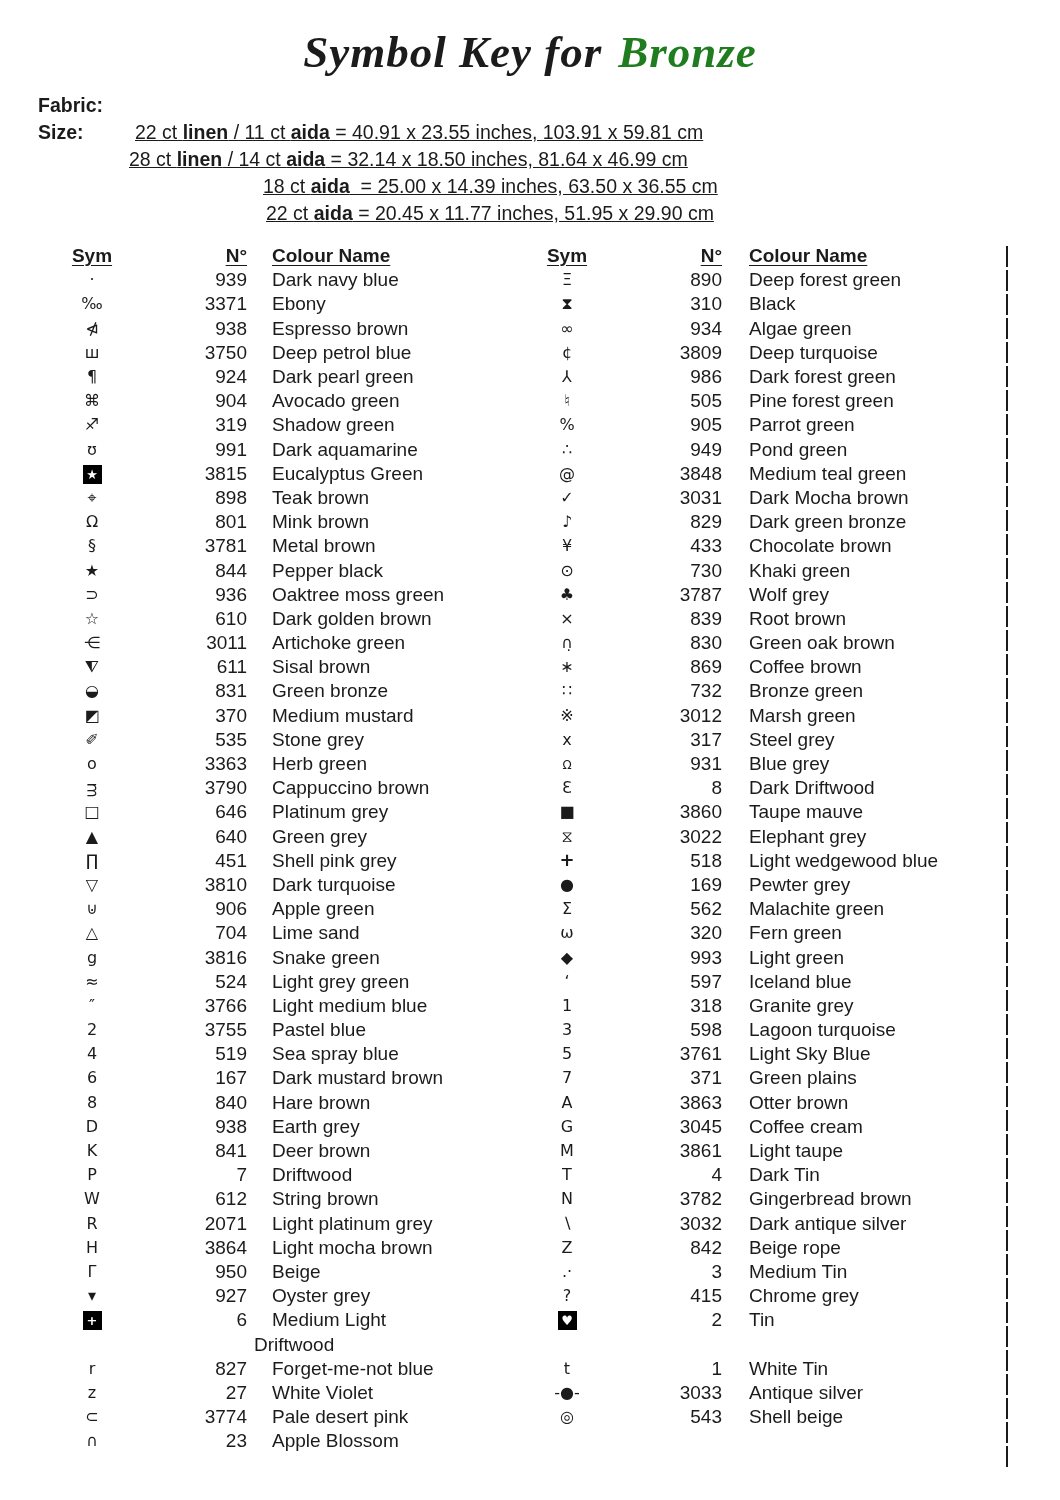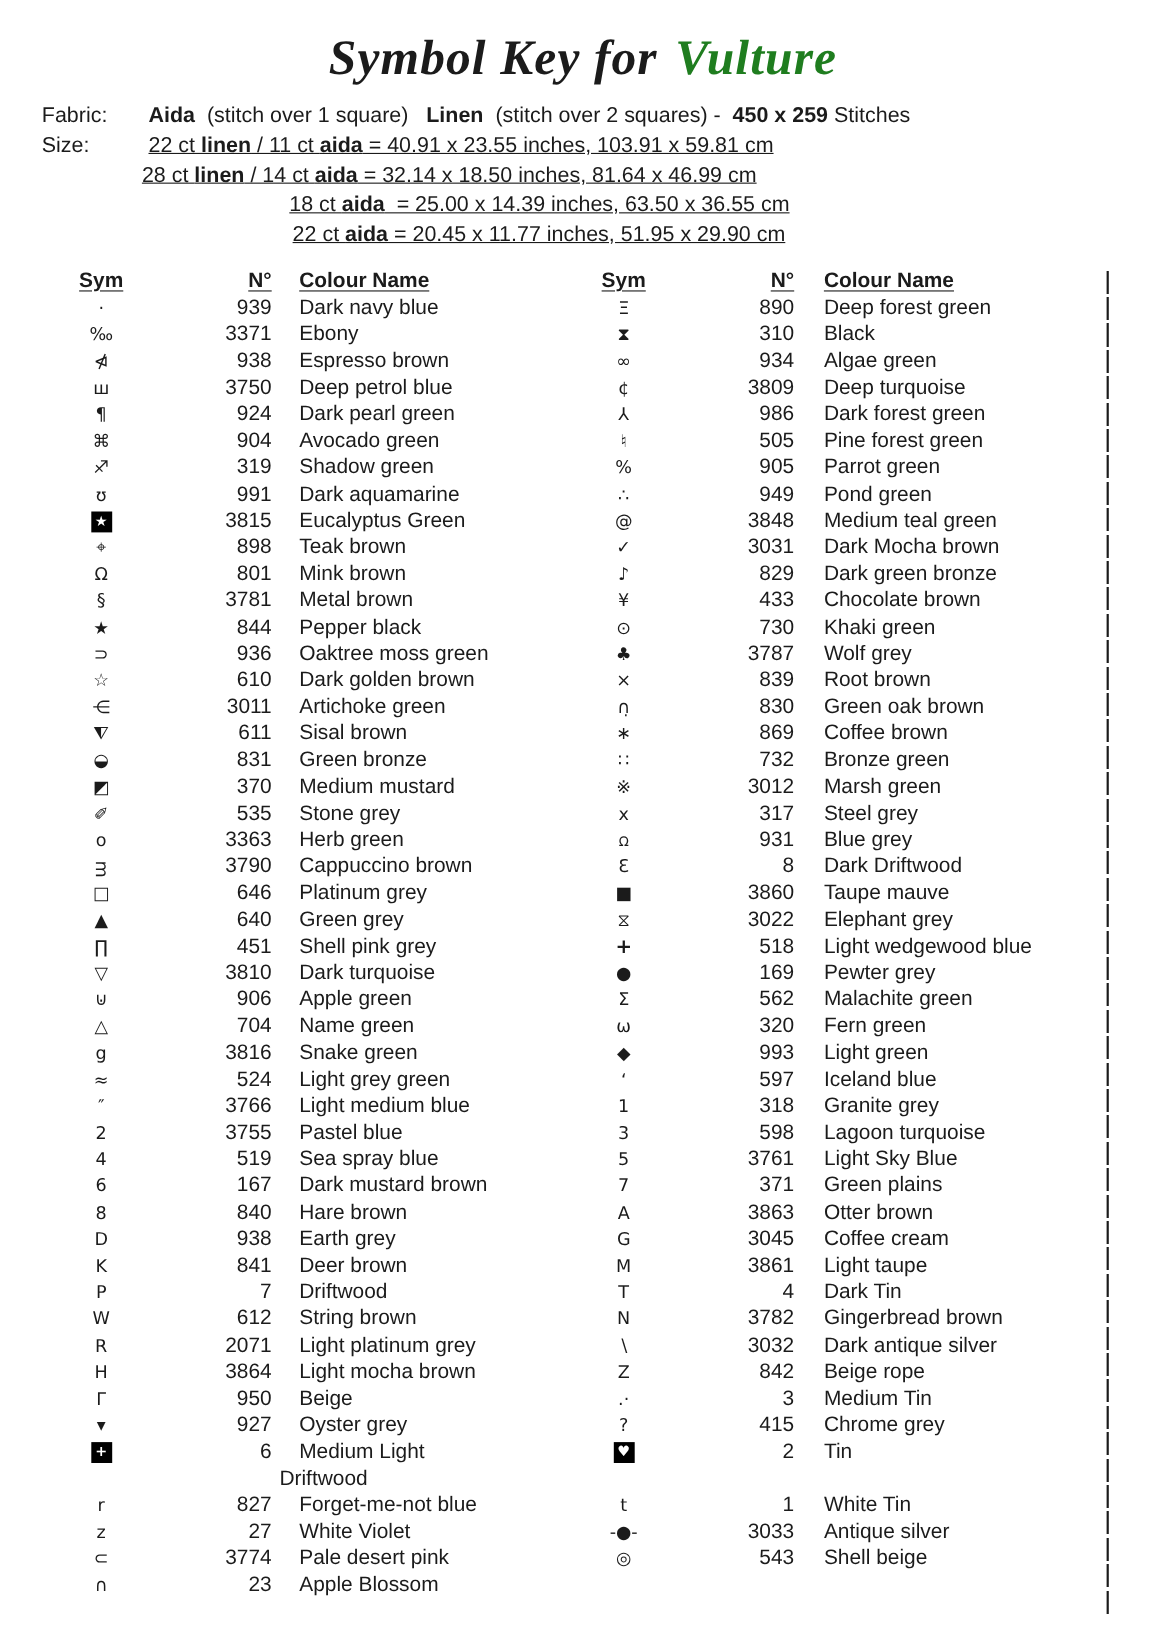--- a/index.html
+++ b/index.html
@@ -8,21 +8,21 @@
     font-family:"Liberation Sans",sans-serif;position:relative;overflow:hidden;
   }
   .page-title{
     text-align:center;margin-top:26px;height:62px;
     font-family:"Liberation Serif",serif;font-style:italic;font-weight:bold;
     font-size:45px;letter-spacing:1px;white-space:nowrap;
   }
   .page-title .green-word{margin-left:16px;}
   .info-block{margin-left:38px;margin-top:4px;font-size:19.5px;line-height:27px;}
   .info-row{display:flex;align-items:flex-start;white-space:pre-wrap;}
-  .info-label{font-weight:normal;width:97px;flex:none;}
+  .info-label{font-weight:bold;width:97px;flex:none;}
   .size-line{white-space:pre-wrap;text-decoration:underline;}
   .size-line:nth-child(2){margin-left:-6px;}
   .size-line:nth-child(3){margin-left:128px;}
   .size-line:nth-child(4){margin-left:131px;}
   .symbol-table{position:absolute;left:69px;top:244px;width:930px;}
   .trow{
     display:grid;grid-template-columns:46px 132px 230px 67px 46px 132px 277px;
     height:24.2px;align-items:center;font-size:19px;white-space:pre;
   }
   .c{overflow:visible;}
@@ -42,27 +42,26 @@
   .bsym{font-weight:bold;font-size:18px;}
   .column-divider{
     position:absolute;left:1006px;top:246px;height:1224px;width:2px;
     background:repeating-linear-gradient(to bottom,#1b1b1b 0 21px,#ffffff 21px 24px);
   }
 </style>
 </head>
 <body>
 
 <div class="page-title">
-  <span>Symbol Key for</span><span class="green-word" style="color: rgb(31, 125, 31);">Vulture</span>
+  <span>Symbol Key for</span><span class="green-word" style="color: rgb(31, 125, 31);">Bronze</span>
 </div>
 
 <div class="info-block">
   <div class="info-row">
     <span class="info-label">Fabric:</span>
-    <span id="fabric-text"><span style="font-weight: bold;">Aida</span><span>  (stitch over 1 square)   </span><span style="font-weight: bold;">Linen</span><span>  (stitch over 2 squares) -  </span><span style="font-weight: bold;">450 x 259</span><span> Stitches</span></span>
   </div>
   <div class="info-row">
     <span class="info-label">Size:</span>
     <div id="size-lines"><div class="size-line"><span>22 ct </span><span style="font-weight: bold;">linen</span><span> / 11 ct </span><span style="font-weight: bold;">aida</span><span> = 40.91 x 23.55 inches, 103.91 x 59.81 cm</span></div><div class="size-line"><span>28 ct </span><span style="font-weight: bold;">linen</span><span> / 14 ct </span><span style="font-weight: bold;">aida</span><span> = 32.14 x 18.50 inches, 81.64 x 46.99 cm</span></div><div class="size-line"><span>18 ct </span><span style="font-weight: bold;">aida</span><span>  = 25.00 x 14.39 inches, 63.50 x 36.55 cm</span></div><div class="size-line"><span>22 ct </span><span style="font-weight: bold;">aida</span><span> = 20.45 x 11.77 inches, 51.95 x 29.90 cm</span></div></div>
   </div>
 </div>
 
 <div class="symbol-table">
   <div class="trow hdr">
     <div class="c c-sym u">Sym</div>
@@ -94,21 +93,21 @@
       <div class="trow"><div class="c c-sym"><span>◒</span></div><div class="c c-num">831</div><div class="c c-name">Green bronze</div><div class="c"></div><div class="c c-sym"><span>∷</span></div><div class="c c-num">732</div><div class="c c-name right-side">Bronze green</div></div>
       <div class="trow"><div class="c c-sym"><span>◩</span></div><div class="c c-num">370</div><div class="c c-name">Medium mustard</div><div class="c"></div><div class="c c-sym"><span>※</span></div><div class="c c-num">3012</div><div class="c c-name right-side">Marsh green</div></div>
       <div class="trow"><div class="c c-sym"><span>✐</span></div><div class="c c-num">535</div><div class="c c-name">Stone grey</div><div class="c"></div><div class="c c-sym"><span>x</span></div><div class="c c-num">317</div><div class="c c-name right-side">Steel grey</div></div>
       <div class="trow"><div class="c c-sym"><span>o</span></div><div class="c c-num">3363</div><div class="c c-name">Herb green</div><div class="c"></div><div class="c c-sym"><span class="smsym">Ω</span></div><div class="c c-num">931</div><div class="c c-name right-side">Blue grey</div></div>
       <div class="trow"><div class="c c-sym"><span>ᴟ</span></div><div class="c c-num">3790</div><div class="c c-name">Cappuccino brown</div><div class="c"></div><div class="c c-sym"><span>Ɛ</span></div><div class="c c-num">8</div><div class="c c-name right-side">Dark Driftwood</div></div>
       <div class="trow"><div class="c c-sym"><span>□</span></div><div class="c c-num">646</div><div class="c c-name">Platinum grey</div><div class="c"></div><div class="c c-sym"><span>■</span></div><div class="c c-num">3860</div><div class="c c-name right-side">Taupe mauve</div></div>
       <div class="trow"><div class="c c-sym"><span>▲</span></div><div class="c c-num">640</div><div class="c c-name">Green grey</div><div class="c"></div><div class="c c-sym"><span>⧖</span></div><div class="c c-num">3022</div><div class="c c-name right-side">Elephant grey</div></div>
       <div class="trow"><div class="c c-sym"><span>∏</span></div><div class="c c-num">451</div><div class="c c-name">Shell pink grey</div><div class="c"></div><div class="c c-sym"><span class="bsym">+</span></div><div class="c c-num">518</div><div class="c c-name right-side">Light wedgewood blue</div></div>
       <div class="trow"><div class="c c-sym"><span>▽</span></div><div class="c c-num">3810</div><div class="c c-name">Dark turquoise</div><div class="c"></div><div class="c c-sym"><span>●</span></div><div class="c c-num">169</div><div class="c c-name right-side">Pewter grey</div></div>
       <div class="trow"><div class="c c-sym"><span>⊍</span></div><div class="c c-num">906</div><div class="c c-name">Apple green</div><div class="c"></div><div class="c c-sym"><span>Σ</span></div><div class="c c-num">562</div><div class="c c-name right-side">Malachite green</div></div>
-      <div class="trow"><div class="c c-sym"><span>△</span></div><div class="c c-num">704</div><div class="c c-name">Name green</div><div class="c"></div><div class="c c-sym"><span>ω</span></div><div class="c c-num">320</div><div class="c c-name right-side">Fern green</div></div>
+      <div class="trow"><div class="c c-sym"><span>△</span></div><div class="c c-num">704</div><div class="c c-name">Lime sand</div><div class="c"></div><div class="c c-sym"><span>ω</span></div><div class="c c-num">320</div><div class="c c-name right-side">Fern green</div></div>
       <div class="trow"><div class="c c-sym"><span>g</span></div><div class="c c-num">3816</div><div class="c c-name">Snake green</div><div class="c"></div><div class="c c-sym"><span>◆</span></div><div class="c c-num">993</div><div class="c c-name right-side">Light green</div></div>
       <div class="trow"><div class="c c-sym"><span>≈</span></div><div class="c c-num">524</div><div class="c c-name">Light grey green</div><div class="c"></div><div class="c c-sym"><span>‘</span></div><div class="c c-num">597</div><div class="c c-name right-side">Iceland blue</div></div>
       <div class="trow"><div class="c c-sym"><span>″</span></div><div class="c c-num">3766</div><div class="c c-name">Light medium blue</div><div class="c"></div><div class="c c-sym"><span>1</span></div><div class="c c-num">318</div><div class="c c-name right-side">Granite grey</div></div>
       <div class="trow"><div class="c c-sym"><span>2</span></div><div class="c c-num">3755</div><div class="c c-name">Pastel blue</div><div class="c"></div><div class="c c-sym"><span>3</span></div><div class="c c-num">598</div><div class="c c-name right-side">Lagoon turquoise</div></div>
       <div class="trow"><div class="c c-sym"><span>4</span></div><div class="c c-num">519</div><div class="c c-name">Sea spray blue</div><div class="c"></div><div class="c c-sym"><span>5</span></div><div class="c c-num">3761</div><div class="c c-name right-side">Light Sky Blue</div></div>
       <div class="trow"><div class="c c-sym"><span>6</span></div><div class="c c-num">167</div><div class="c c-name">Dark mustard brown</div><div class="c"></div><div class="c c-sym"><span>7</span></div><div class="c c-num">371</div><div class="c c-name right-side">Green plains</div></div>
       <div class="trow"><div class="c c-sym"><span>8</span></div><div class="c c-num">840</div><div class="c c-name">Hare brown</div><div class="c"></div><div class="c c-sym"><span>A</span></div><div class="c c-num">3863</div><div class="c c-name right-side">Otter brown</div></div>
       <div class="trow"><div class="c c-sym"><span>D</span></div><div class="c c-num">938</div><div class="c c-name">Earth grey</div><div class="c"></div><div class="c c-sym"><span>G</span></div><div class="c c-num">3045</div><div class="c c-name right-side">Coffee cream</div></div>
       <div class="trow"><div class="c c-sym"><span>K</span></div><div class="c c-num">841</div><div class="c c-name">Deer brown</div><div class="c"></div><div class="c c-sym"><span>M</span></div><div class="c c-num">3861</div><div class="c c-name right-side">Light taupe</div></div>
       <div class="trow"><div class="c c-sym"><span>P</span></div><div class="c c-num">7</div><div class="c c-name">Driftwood</div><div class="c"></div><div class="c c-sym"><span>T</span></div><div class="c c-num">4</div><div class="c c-name right-side">Dark Tin</div></div>

